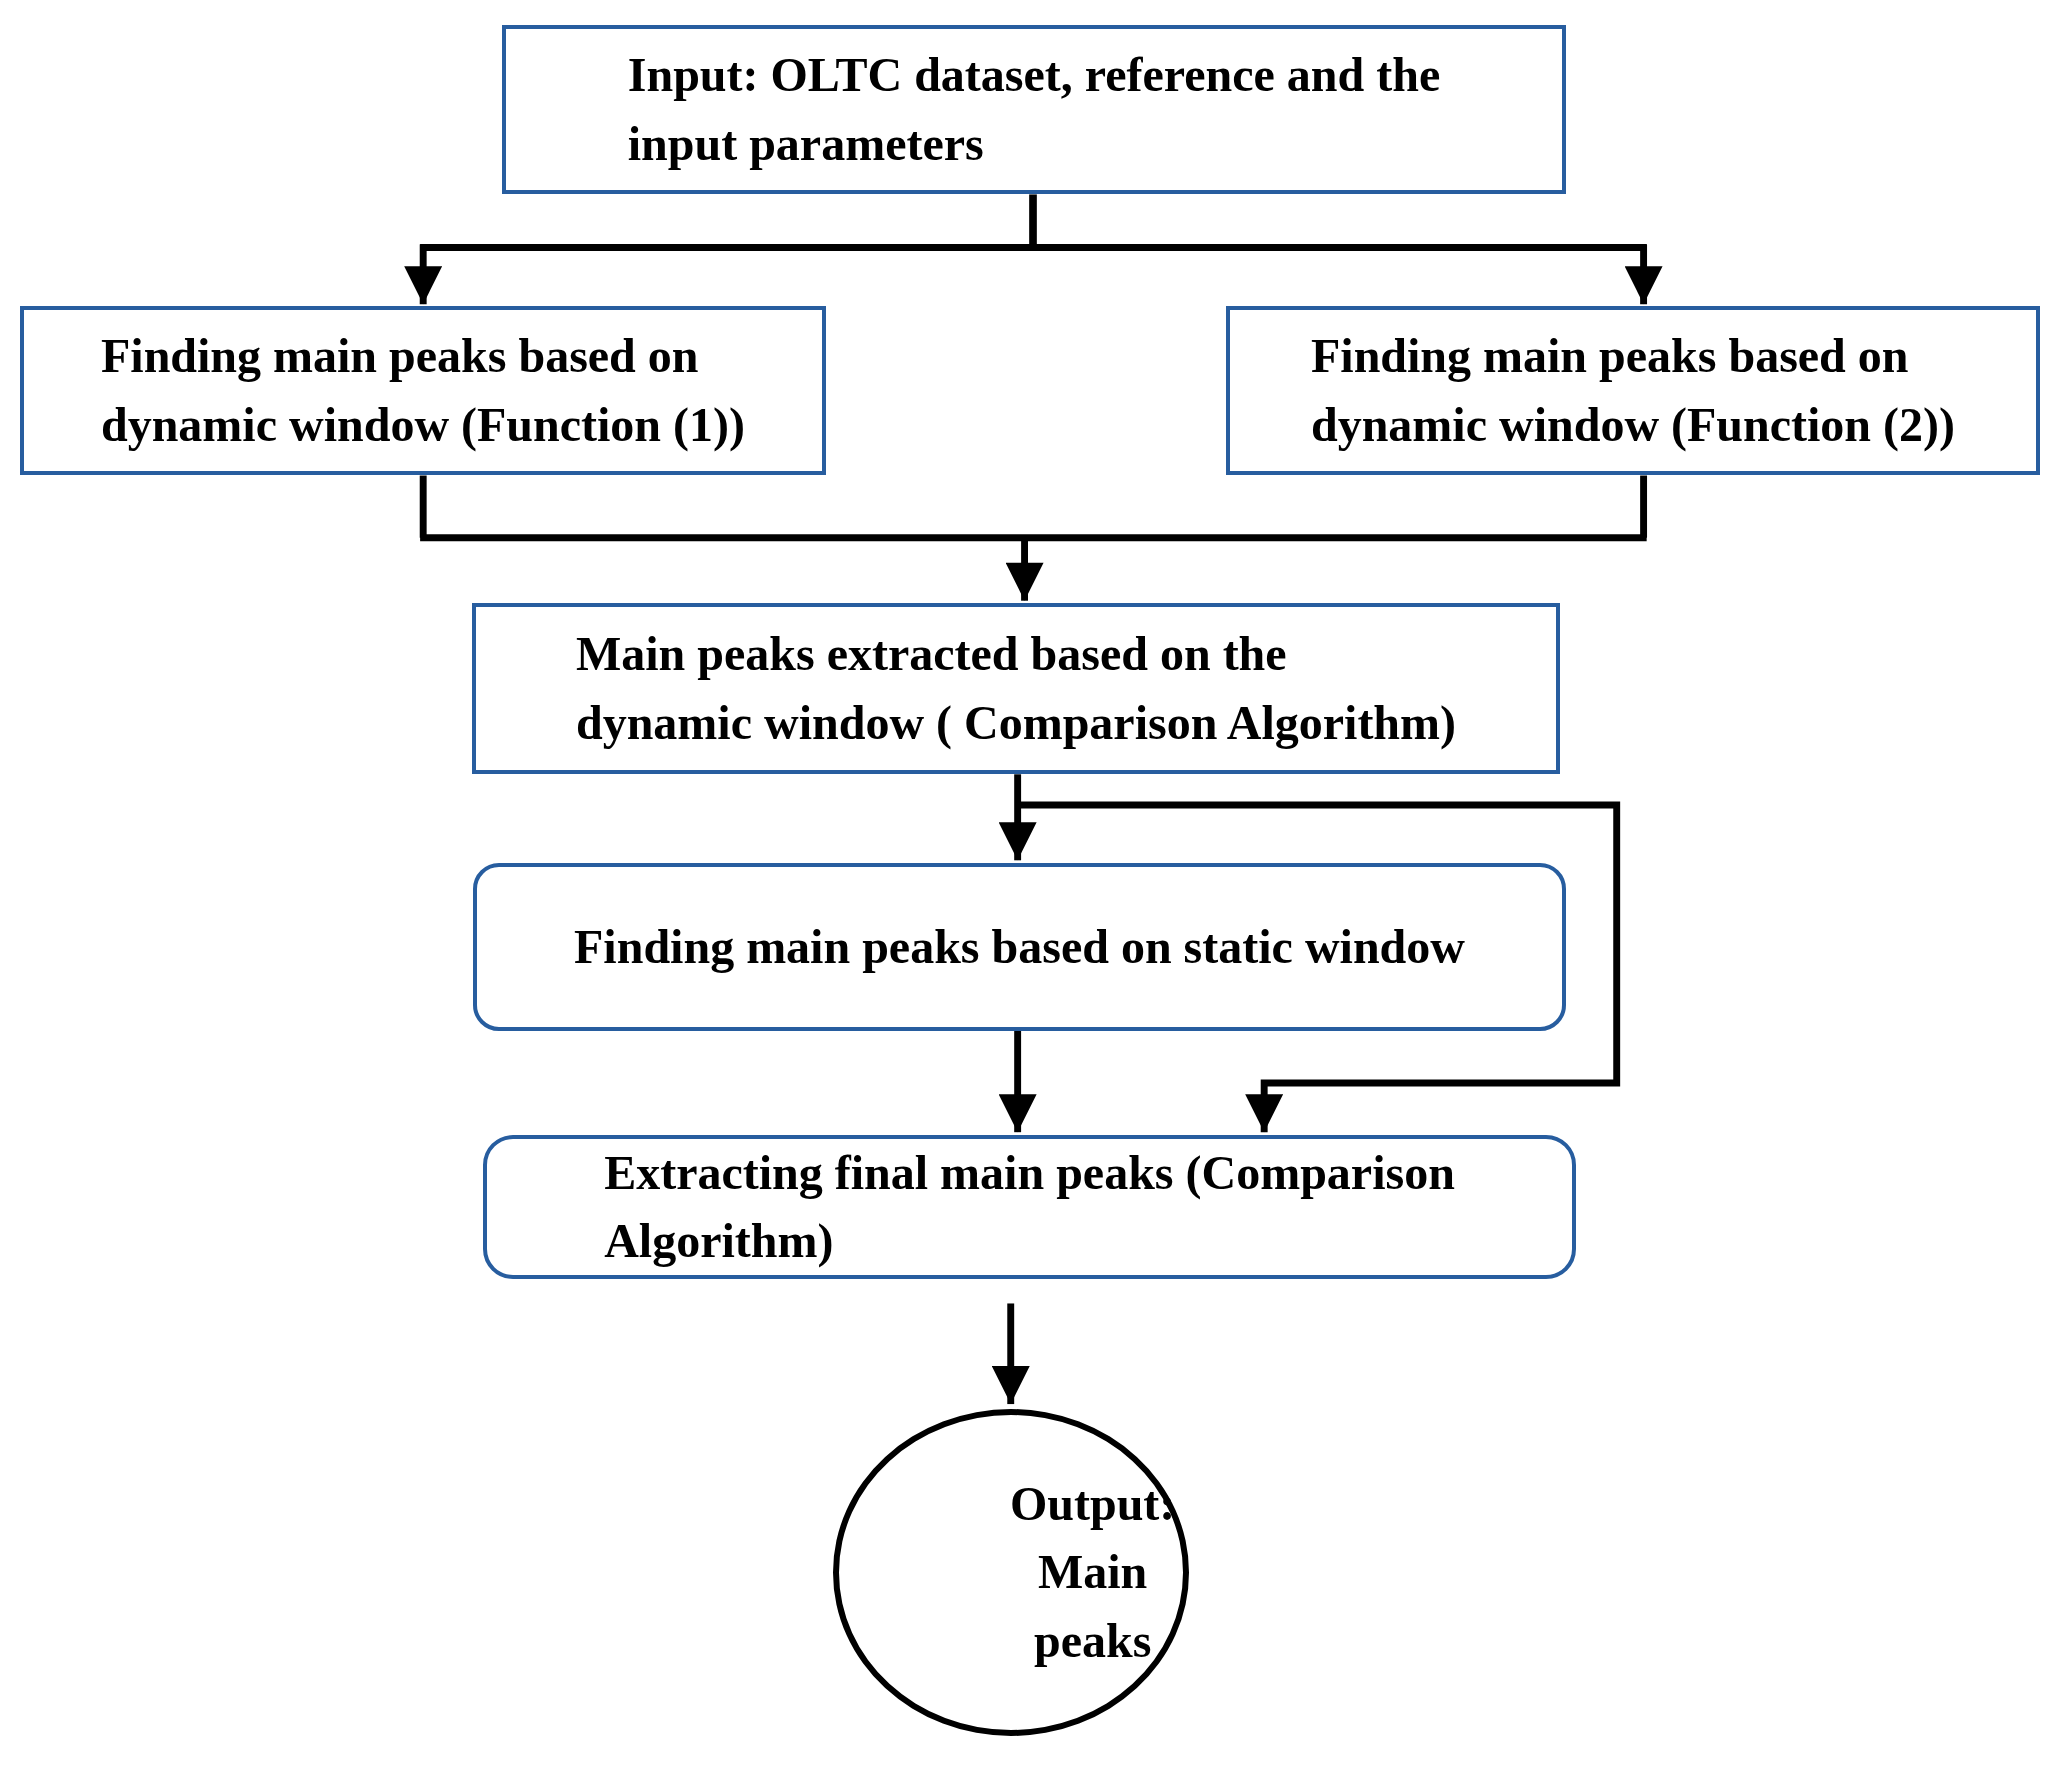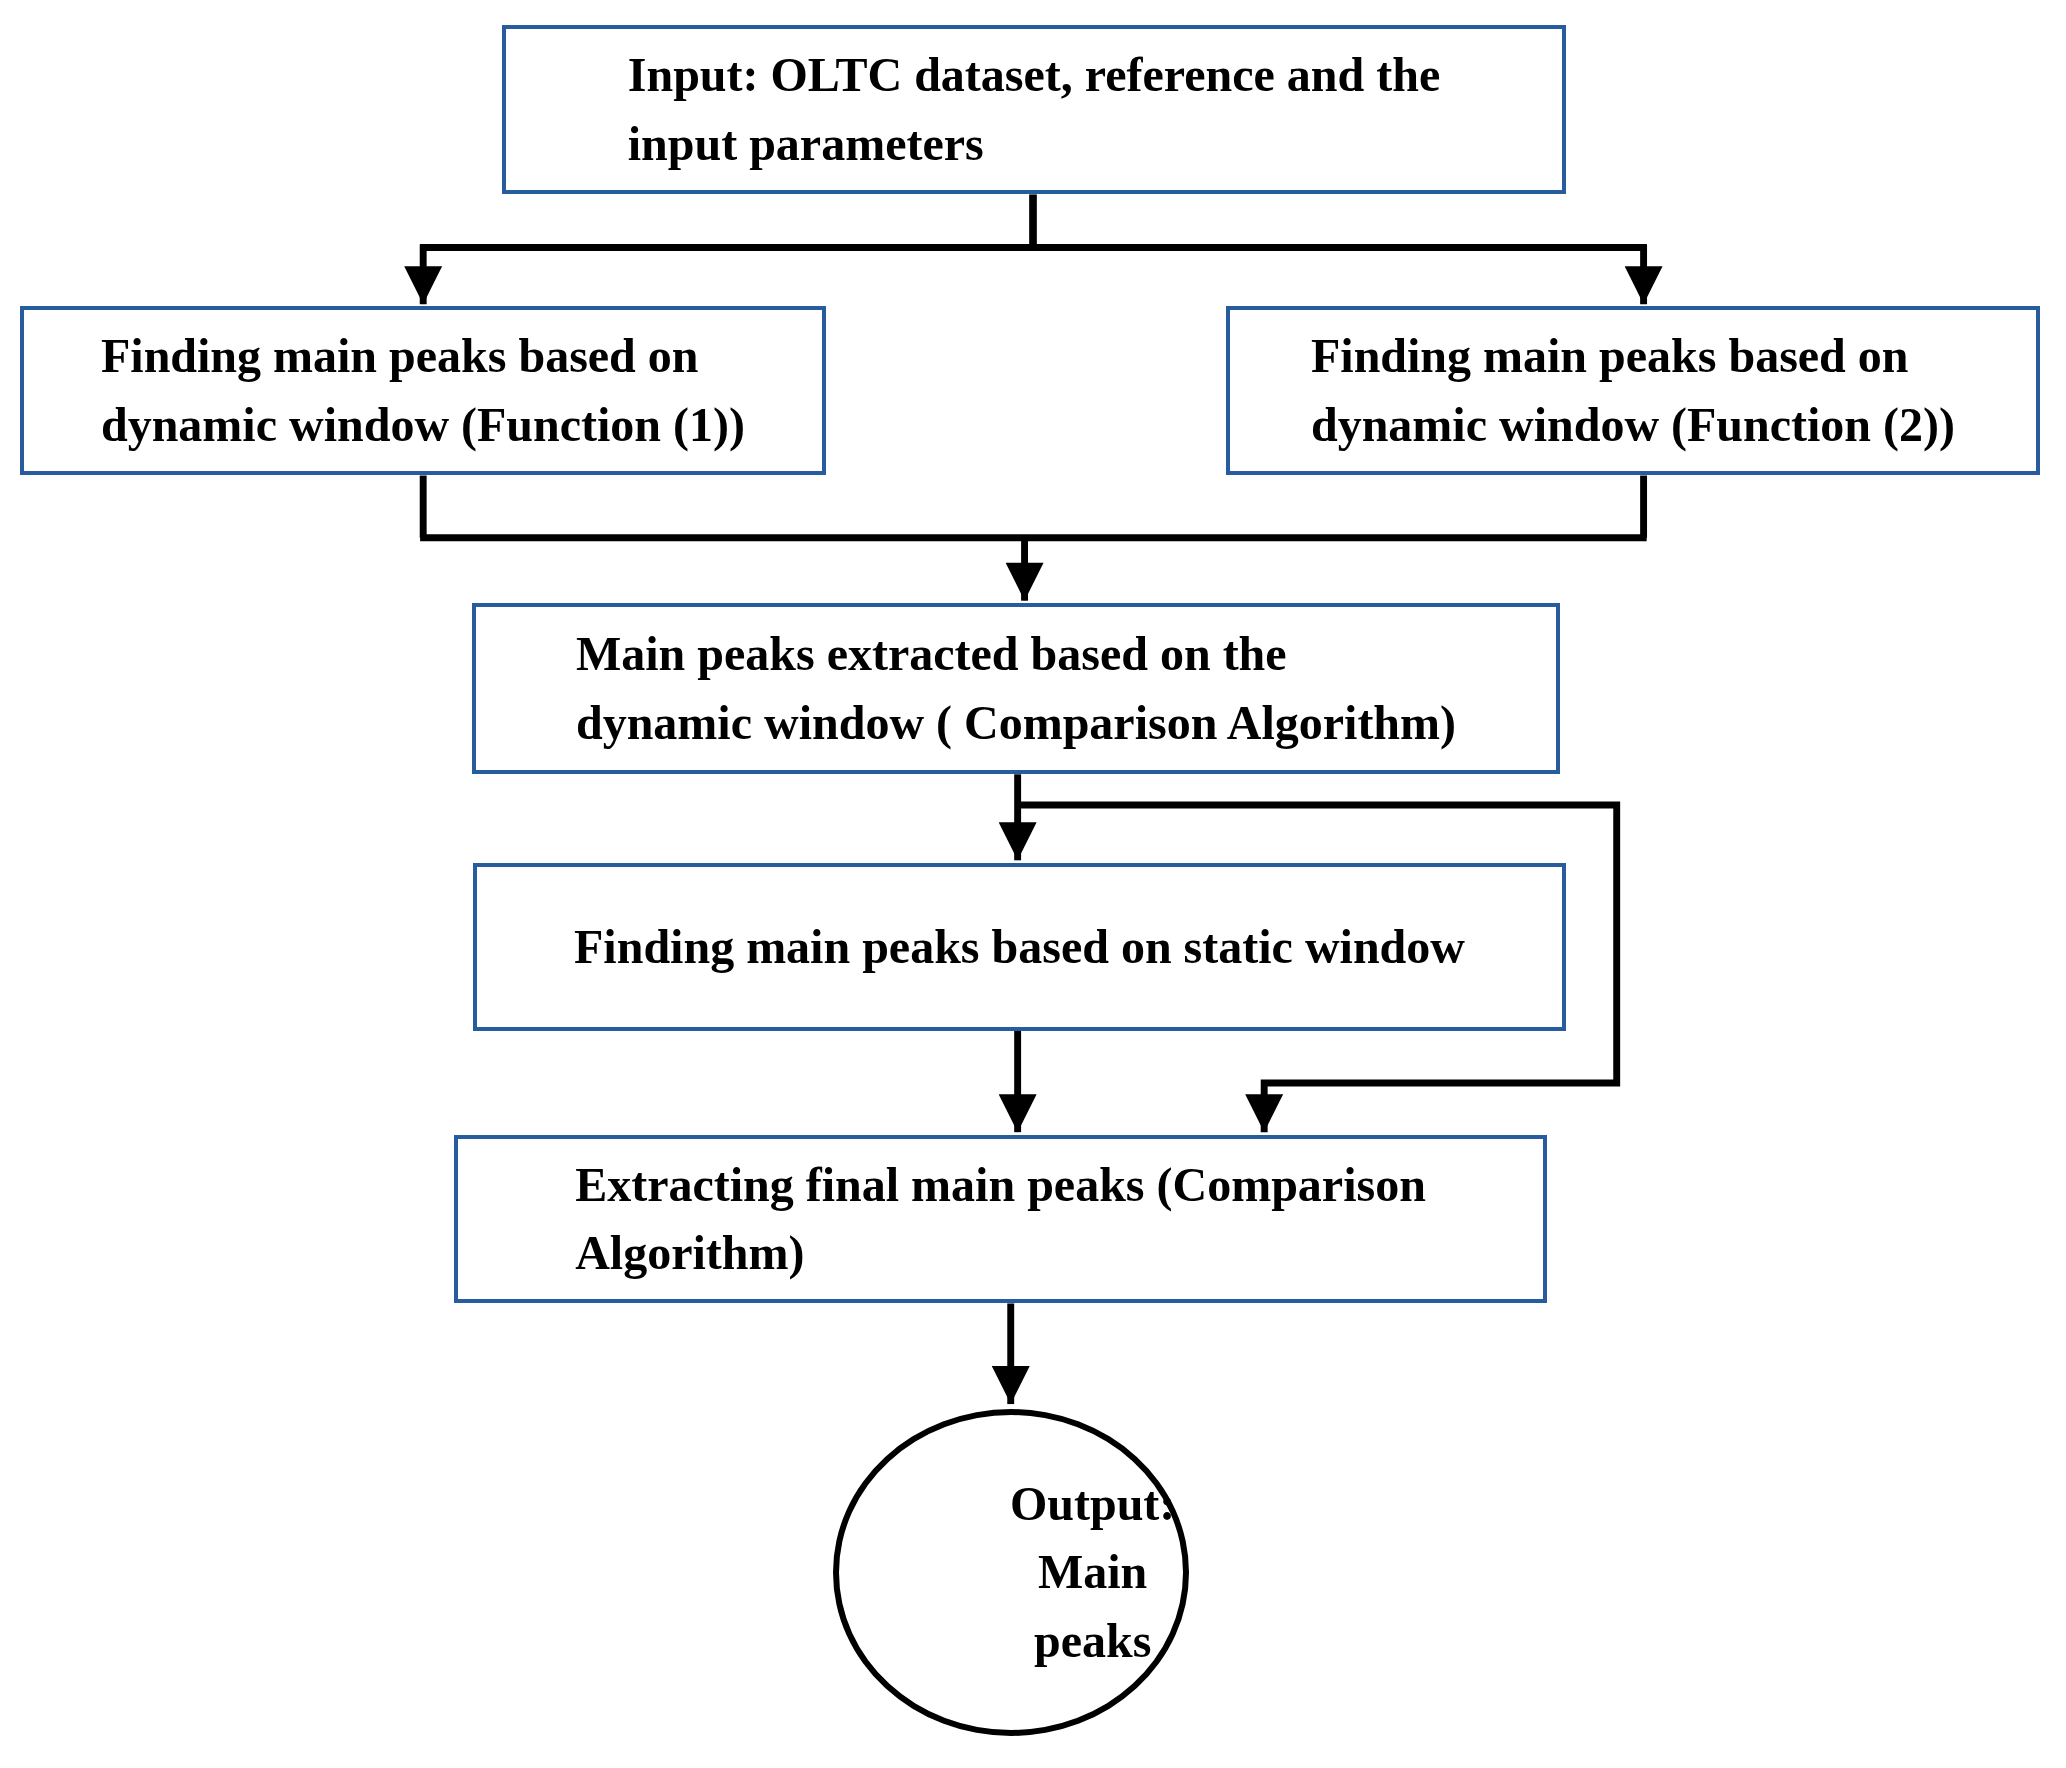--- a/index.html
+++ b/index.html
@@ -52,22 +52,22 @@
     display: flex;
     align-items: center;
     justify-content: flex-end;
     text-align: center;
   }
   
   #node-input          { left: 502px;  top: 25px;   width: 1064px; height: 169px; }
   #node-function1      { left: 20px;   top: 306px;  width: 806px; height: 169px; }
   #node-function2      { left: 1226px; top: 306px;  width: 814px; height: 169px; }
   #node-dynamic-result { left: 472px;  top: 603px;  width: 1088px; height: 171px; }
-  #node-static-window  { left: 473px;  top: 863px; width: 1093px; height: 168px; }
-  #node-final-extract  { left: 454px;  top: 1135px; width: 1093px; height: 168px; }
+  #node-static-window  { left: 473px;  top: 863px; width: 1093px; height: 168px; border-radius: 26px; }
+  #node-final-extract  { left: 483px;  top: 1135px; width: 1093px; height: 144px; border-radius: 30px; }
   #node-output         { left: 833px; top: 1409px; width: 356px;  height: 327px; }
 </style>
 </head>
 <body>
 
 <div id="canvas">
 
   <svg id="connectors" viewBox="0 0 2690 2303" xmlns="http://www.w3.org/2000/svg">
     <defs>
       <marker id="arrow" viewBox="0 0 10 10" refX="10" refY="5" markerWidth="6" markerHeight="5.5" orient="auto">

